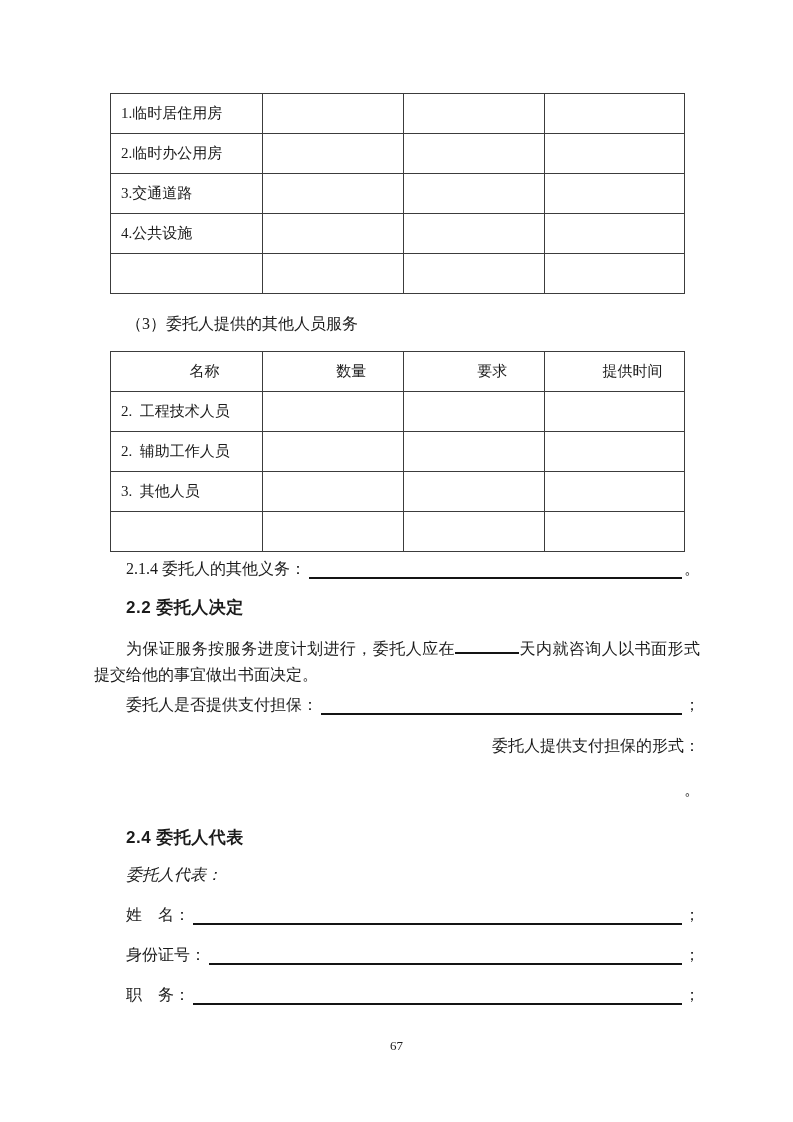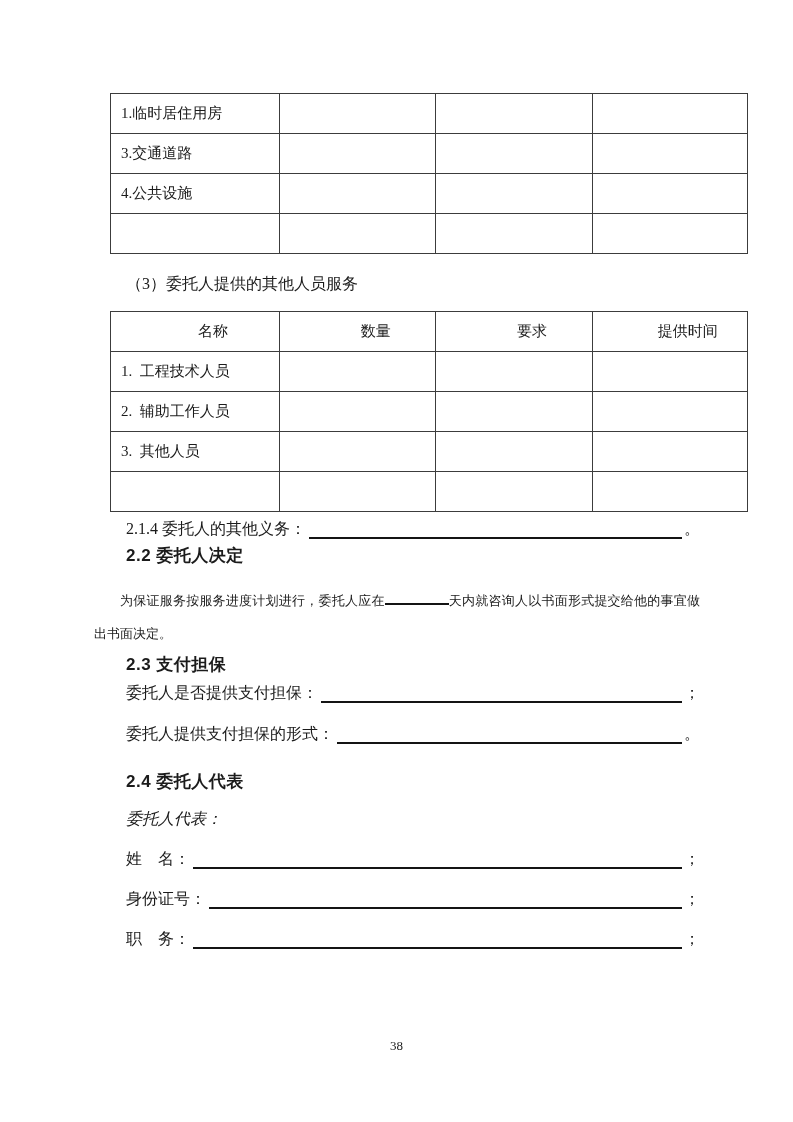--- a/index.html
+++ b/index.html
@@ -16,21 +16,21 @@
   }
   .content {
     position: absolute;
     left: 94px;
     top: 93px;
     width: 606px;
   }
   table.doc-table {
     border-collapse: collapse;
     table-layout: fixed;
-    width: 638px;
+    width: 575px;
     margin-left: 16px;
   }
   table.doc-table th,
   table.doc-table td {
     border: 1px solid #3c3c3c;
     height: 40px;
     font-size: 15px;
     font-weight: normal;
     vertical-align: middle;
     white-space: pre-wrap;
@@ -60,34 +60,34 @@
   }
   .fline .lbl { white-space: pre; flex: none; }
   .fline .blank {
     flex: 1 1 auto;
     height: 18px;
     border-bottom: 2px solid #141414;
     margin: 0 2px 2px 3px;
   }
   .fline .suf { flex: none; }
   .heading {
-    margin-top: 4px;
+    margin-top: 16px;
     padding-left: 32px;
     font-size: 17px;
     font-weight: bold;
     line-height: 22px;
     font-family: "Liberation Sans", "DejaVu Sans", sans-serif;
     letter-spacing: 0.5px;
   }
   .heading.h23 { margin-top: 4px; }
   .heading.h24 { margin-top: 25px; }
   .para {
     margin-top: 17px;
-    font-size: 13px;
-    line-height: 33px;
+    font-size: 16px;
+    line-height: 26px;
     text-indent: 2em;
     text-align: justify;
   }
   .iblank {
     display: inline-block;
     width: 64px;
     height: 0;
     border-bottom: 2px solid #141414;
   }
   .plain-line {
@@ -115,20 +115,26 @@
 
     <table class="doc-table">
       <tbody>
           <tr>
         <td class="c0">1.临时居住用房</td>
         <td class="c1"></td>
         <td class="c2"></td>
         <td class="c3"></td>
       </tr>
       <tr>
+        <td class="c0">2.临时办公用房</td>
+        <td class="c1"></td>
+        <td class="c2"></td>
+        <td class="c3"></td>
+      </tr>
+      <tr>
         <td class="c0">3.交通道路</td>
         <td class="c1"></td>
         <td class="c2"></td>
         <td class="c3"></td>
       </tr>
       <tr>
         <td class="c0">4.公共设施</td>
         <td class="c1"></td>
         <td class="c2"></td>
         <td class="c3"></td>
@@ -146,21 +152,21 @@
 
     <table class="doc-table">
       <tbody>
           <tr>
         <th class="c0">名称</th>
         <th class="c1">数量</th>
         <th class="c2">要求</th>
         <th class="c3">提供时间</th>
       </tr>
       <tr>
-        <td class="c0">1.  工程技术人员</td>
+        <td class="c0">2.  工程技术人员</td>
         <td class="c1"></td>
         <td class="c2"></td>
         <td class="c3"></td>
       </tr>
       <tr>
         <td class="c0">2.  辅助工作人员</td>
         <td class="c1"></td>
         <td class="c2"></td>
         <td class="c3"></td>
       </tr>
@@ -182,29 +188,28 @@
     <div class="fline">
       <span class="lbl">2.1.4 委托人的其他义务：</span>
       <span class="blank"></span>
       <span class="suf">。</span>
     </div>
 
     <div class="heading">2.2 委托人决定</div>
 
     <div class="para"><span>为保证服务按服务进度计划进行，委托人应在</span><span class="iblank"></span><span>天内就咨询人以书面形式提交给他的事宜做出书面决定。</span></div>
 
-    <div class="heading h23">2.3 支付担保</div>
 
     <div class="fline">
       <span class="lbl">委托人是否提供支付担保：</span>
       <span class="blank"></span>
       <span class="suf">；</span>
     </div>
 
-    <div class="fline" style="margin-top: 17px;">
+    <div class="fline" style="margin-top: 17px; flex-direction: column;">
       <span class="lbl">委托人提供支付担保的形式：</span>
       <span class="blank"></span>
       <span class="suf">。</span>
     </div>
 
     <div class="heading h24">2.4 委托人代表</div>
 
     <div class="plain-line">委托人代表：</div>
 
     <div class="fline" style="margin-top: 16px; align-items: flex-end;">
@@ -220,14 +225,14 @@
     </div>
 
     <div class="fline" style="margin-top: 16px;">
       <span class="lbl">职　务：</span>
       <span class="blank"></span>
       <span class="suf">；</span>
     </div>
 
   </div>
 
-  <div class="page-number">38</div>
+  <div class="page-number">67</div>
 </div>
 
 </body></html>

